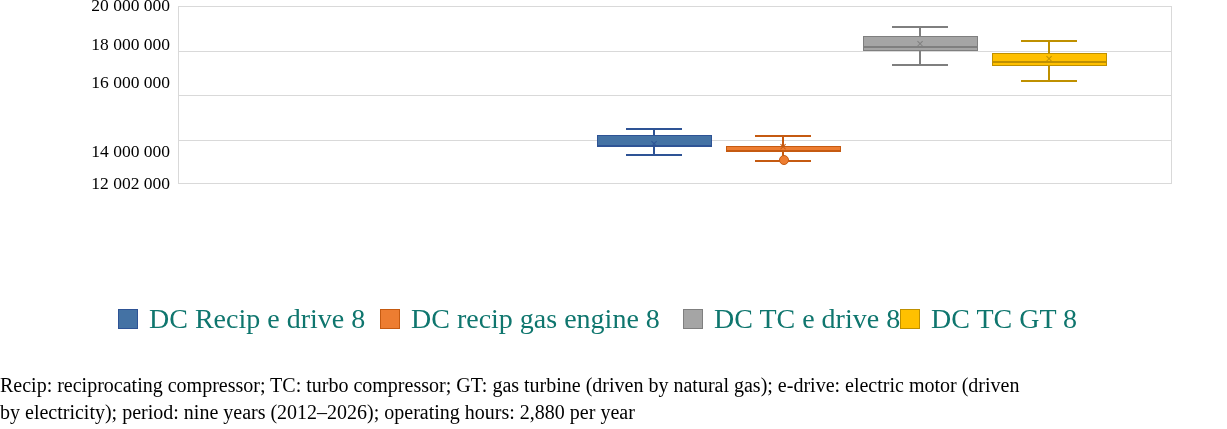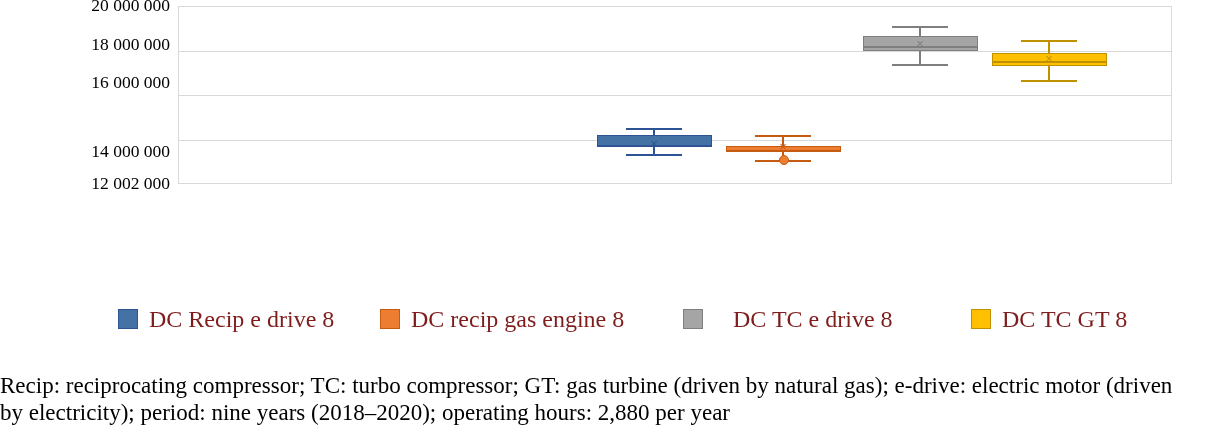--- a/index.html
+++ b/index.html
@@ -20,24 +20,24 @@
   .bx-median{position:absolute;}
   .bx-whisker-line{position:absolute;width:2px;}
   .bx-cap{position:absolute;height:2px;}
   .bx-mean{position:absolute;font-size:13px;line-height:13px;text-align:center;font-family:"Liberation Sans",sans-serif;}
   .bx-outlier{position:absolute;border-radius:50%;}
 
   
   .legend{position:absolute;left:0;top:300px;width:1227px;height:38px;}
   .legend-item{position:absolute;top:0;height:38px;display:flex;align-items:center;white-space:nowrap;}
   .legend-swatch{width:20px;height:20px;box-sizing:border-box;flex:0 0 auto;margin-right:11px;}
-  .legend-label{font-size:24px;line-height:22px;color:#7f1d1d;}
+  .legend-label{font-size:28px;line-height:22px;color:#0f766e;}
 
   
-  .caption{position:absolute;left:0;top:372px;width:1227px;font-size:23px;line-height:27px;color:#000;}
+  .caption{position:absolute;left:0;top:372px;width:1227px;font-size:20px;line-height:27px;color:#000;}
   .caption div{white-space:nowrap;}
 </style>
 </head>
 <body>
 
 <div id="chart-root">
 
   <div class="ytick-col">
     <div class="ytick" style="top:-3px;">20 000 000</div>
     <div class="ytick" style="top:36px;">18 000 000</div>
@@ -87,28 +87,28 @@
 
   <div class="legend" id="legend">
       <div class="legend-item" style="left: 118px;">
         <span class="legend-swatch" style="background: rgb(68, 114, 164); border: 1px solid rgb(46, 83, 149);"></span>
         <span class="legend-label">DC   Recip   e drive 8</span>
       </div>
       <div class="legend-item" style="left: 380px;">
         <span class="legend-swatch" style="background: rgb(237, 125, 49); border: 1px solid rgb(197, 90, 17);"></span>
         <span class="legend-label">DC   recip   gas engine 8</span>
       </div>
-      <div class="legend-item" style="left: 683px; gap: 19px;">
+      <div class="legend-item" style="left: 683px;">
         <span class="legend-swatch" style="background: rgb(165, 165, 165); border: 1px solid rgb(127, 127, 127);"></span>
         <span class="legend-label">DC  TC   e drive 8</span>
       </div>
-      <div class="legend-item" style="left: 971px;">
+      <div class="legend-item" style="left: 900px;">
         <span class="legend-swatch" style="background: rgb(255, 192, 0); border: 1px solid rgb(191, 144, 0);"></span>
         <span class="legend-label">DC  TC   GT 8</span>
       </div>
     </div>
 
   <div class="caption">
     <div>Recip: reciprocating compressor; TC: turbo compressor; GT: gas turbine (driven by natural gas); e-drive: electric motor (driven</div>
-    <div>by electricity); period: nine years (2018–2020); operating hours: 2,880 per year</div>
+    <div>by electricity); period: nine years (2012–2026); operating hours: 2,880 per year</div>
   </div>
 
 </div>
 
 </body></html>

